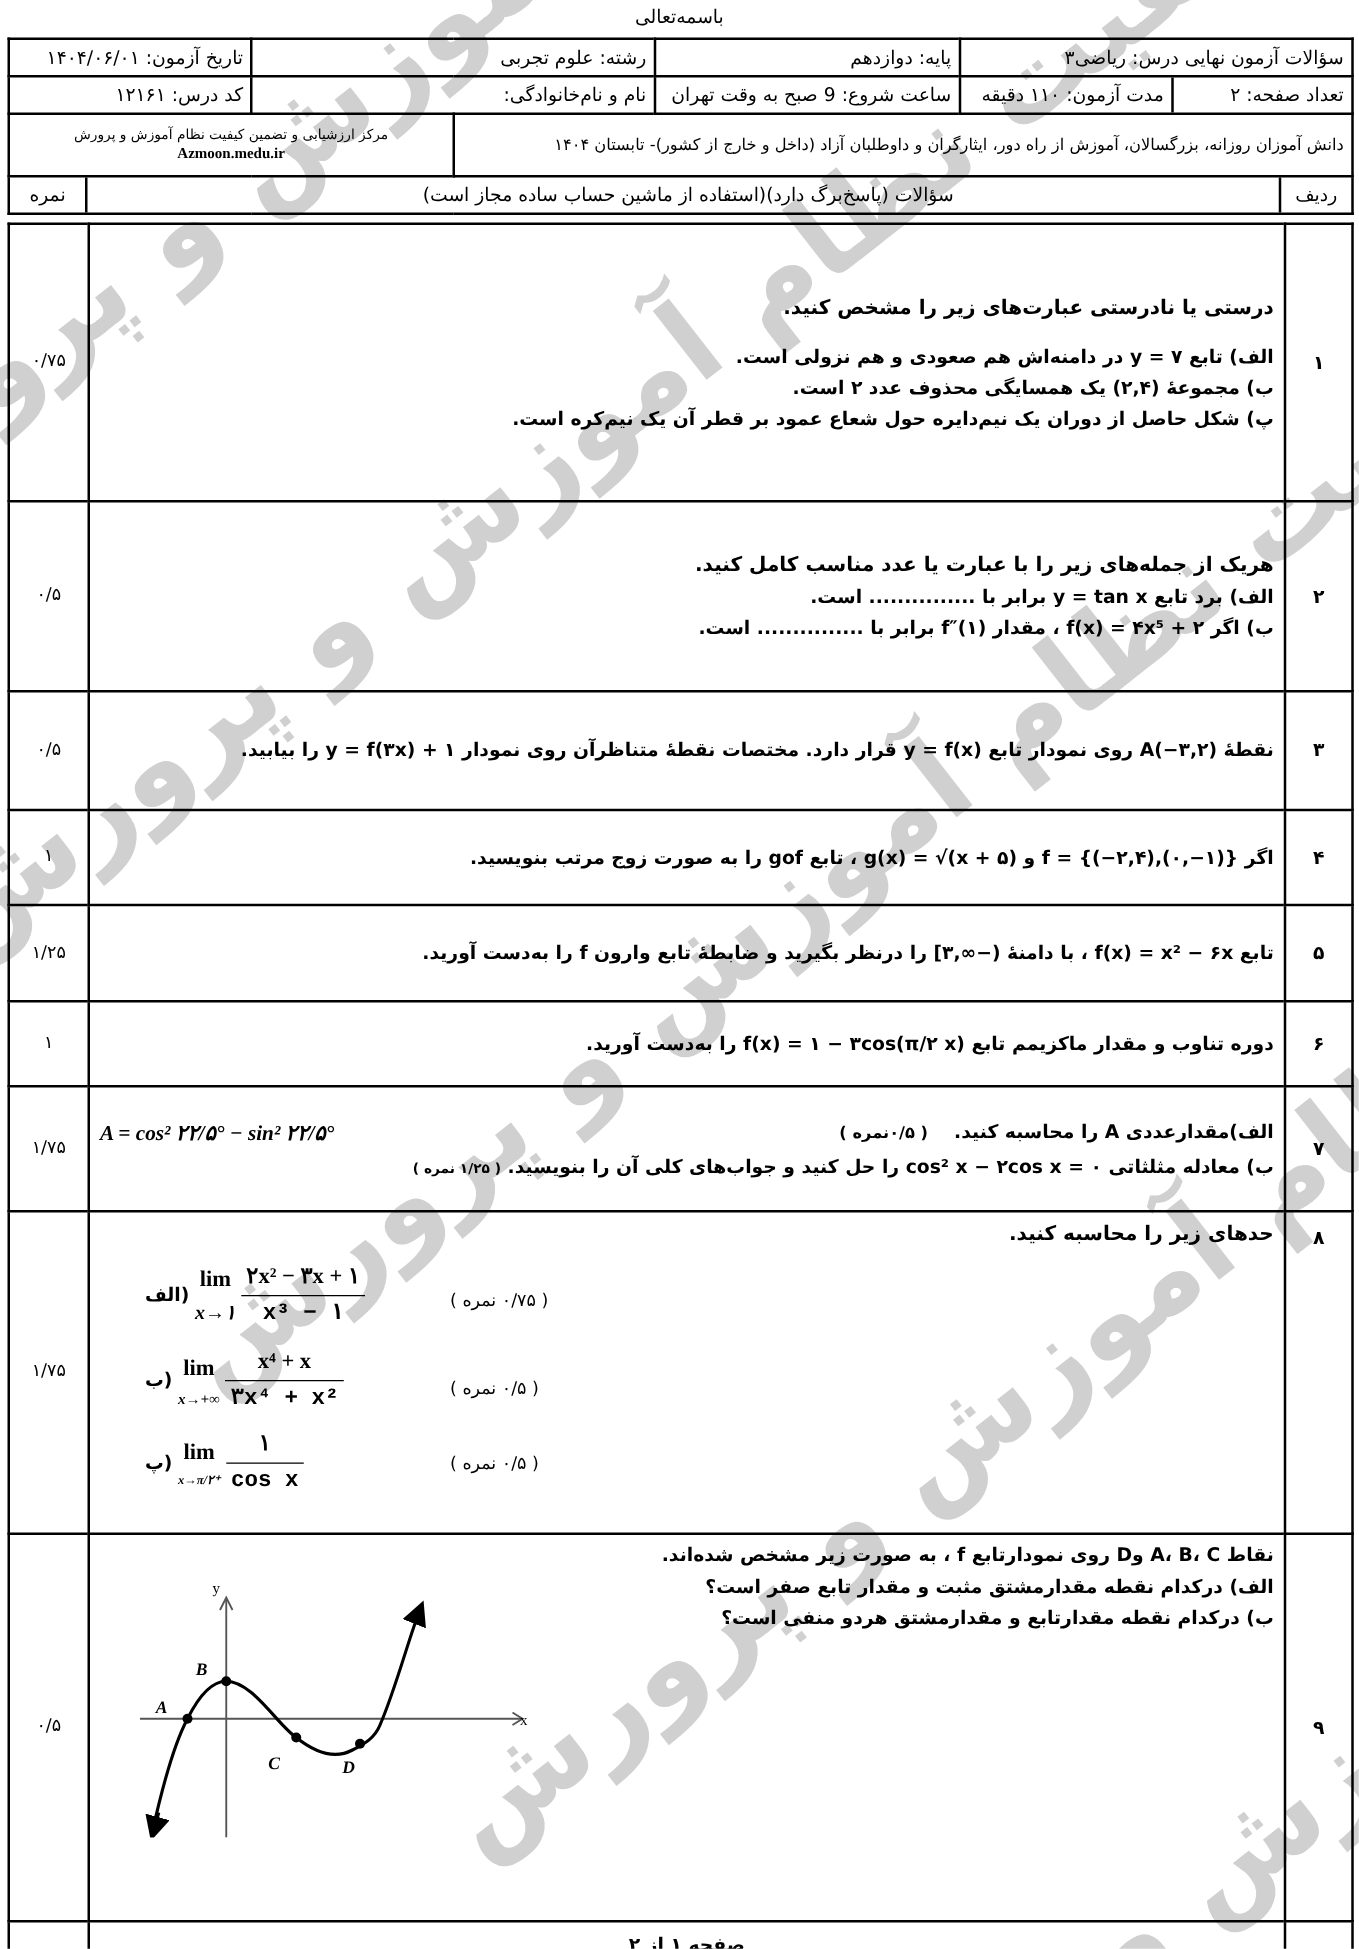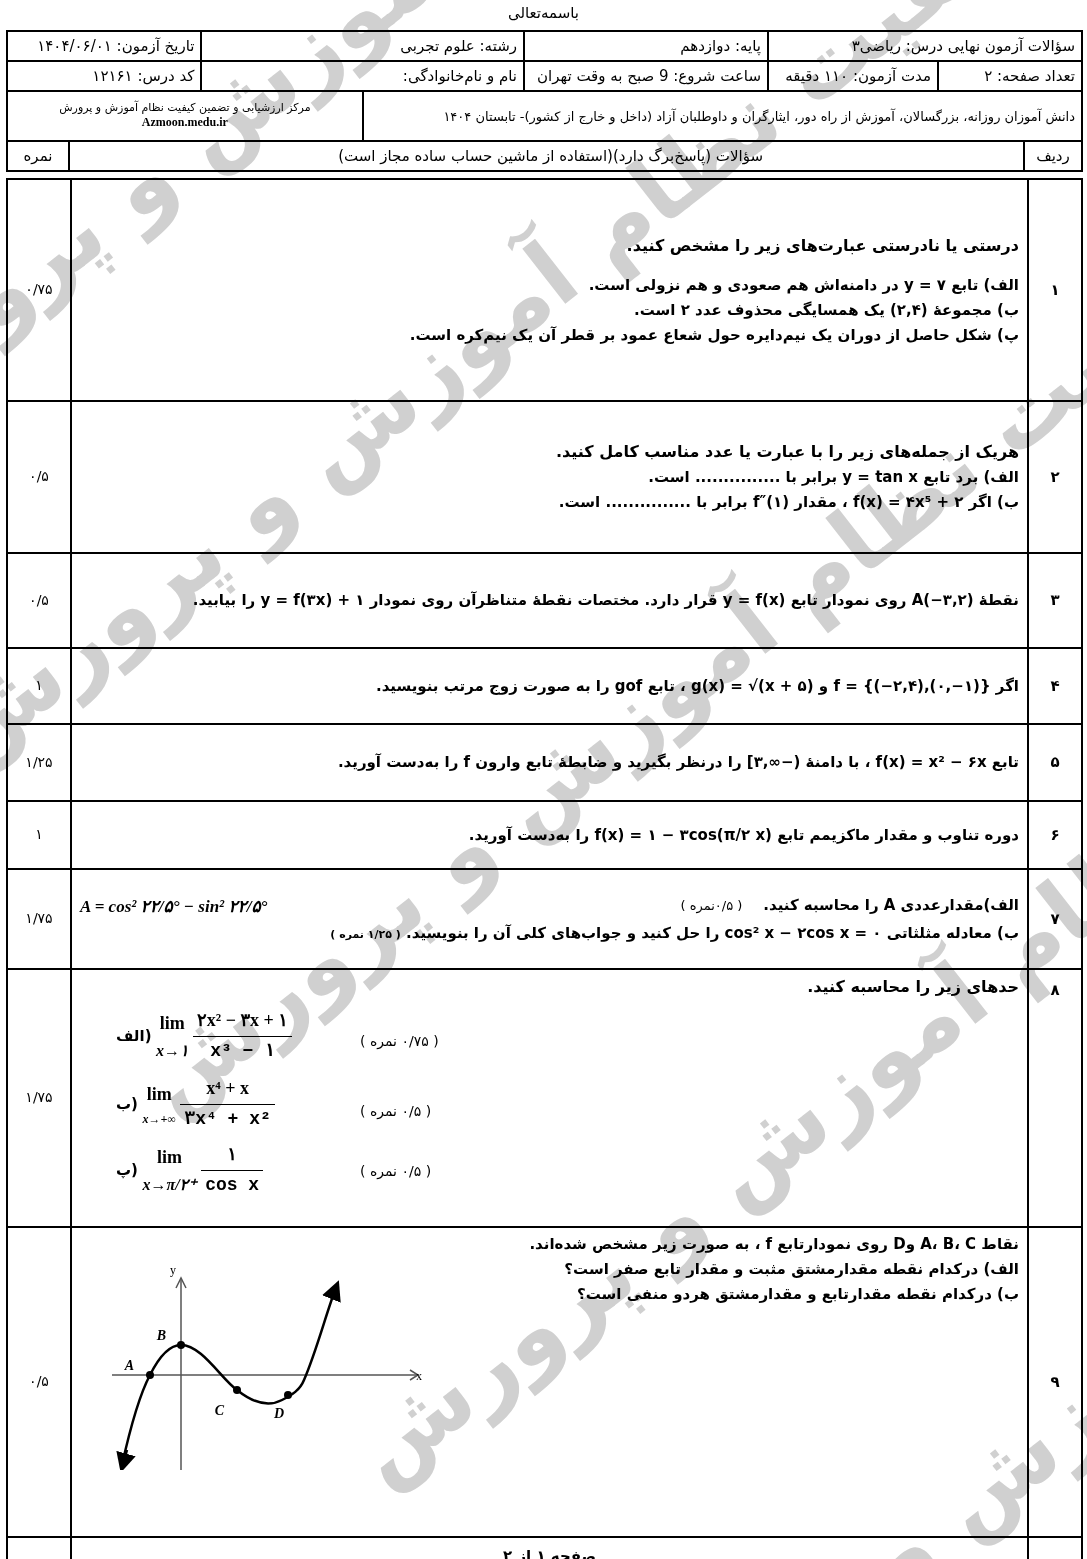--- a/index.html
+++ b/index.html
@@ -142,21 +142,21 @@
       <td class="score">۱</td>
     </tr>
 
     <tr style="height:100px;">
       <td class="num">۷</td>
       <td class="body">
         <div style="display:flex; justify-content:space-between;">
           <span>
             <span>الف)مقدارعددی A را محاسبه کنید.</span>
             &nbsp;&nbsp;
-            <span style="font-weight:normal; font-size:13px;">( ۰/۵نمره )</span>
+            <span style="font-weight:bold; font-size:13px;">( ۰/۵نمره )</span>
           </span>
           <span class="math">A = cos² ۲۲/۵° − sin² ۲۲/۵°</span>
         </div>
         <div>
           <span>ب) معادله مثلثاتی cos² x − ۲cos x = ۰ را حل کنید و جواب‌های کلی آن را بنویسید.</span>
           <span style="font-weight:bold; font-size:11px;">( ۱/۲۵ نمره )</span>
         </div>
       </td>
       <td class="score">۱/۷۵</td>
     </tr>
@@ -173,21 +173,21 @@
           </div>
           <div class="lim-score" style="top:30px;">( ۰/۷۵ نمره )</div>
           <div class="lim-row" style="top:74px;">
             <span class="lim-label">ب)</span>
             <span style="display:inline-block; text-align:center; vertical-align:middle;"><span style="display:block;">lim</span><span style="display:block; font-size:12px; font-style:italic;">x→+∞</span></span>
             <span class="frac"><span class="n">x⁴ + x</span><span class="d">۳x⁴ + x²</span></span>
           </div>
           <div class="lim-score" style="top:100px;">( ۰/۵ نمره )</div>
           <div class="lim-row" style="top:140px;">
             <span class="lim-label">پ)</span>
-            <span style="display:inline-block; text-align:center; vertical-align:middle;"><span style="display:block;">lim</span><span style="display:block; font-size:16px; font-style:italic;">x→π/۲⁺</span></span>
+            <span style="display:inline-block; text-align:center; vertical-align:middle;"><span style="display:block;">lim</span><span style="display:block; font-size:10px; font-style:italic;">x→π/۲⁺</span></span>
             <span class="frac"><span class="n">۱</span><span class="d">cos x</span></span>
           </div>
           <div class="lim-score" style="top:160px;">( ۰/۵ نمره )</div>
         </div>
       </td>
       <td class="score">۱/۷۵</td>
     </tr>
 
     <tr style="height:310px;">
       <td class="num">۹</td>

